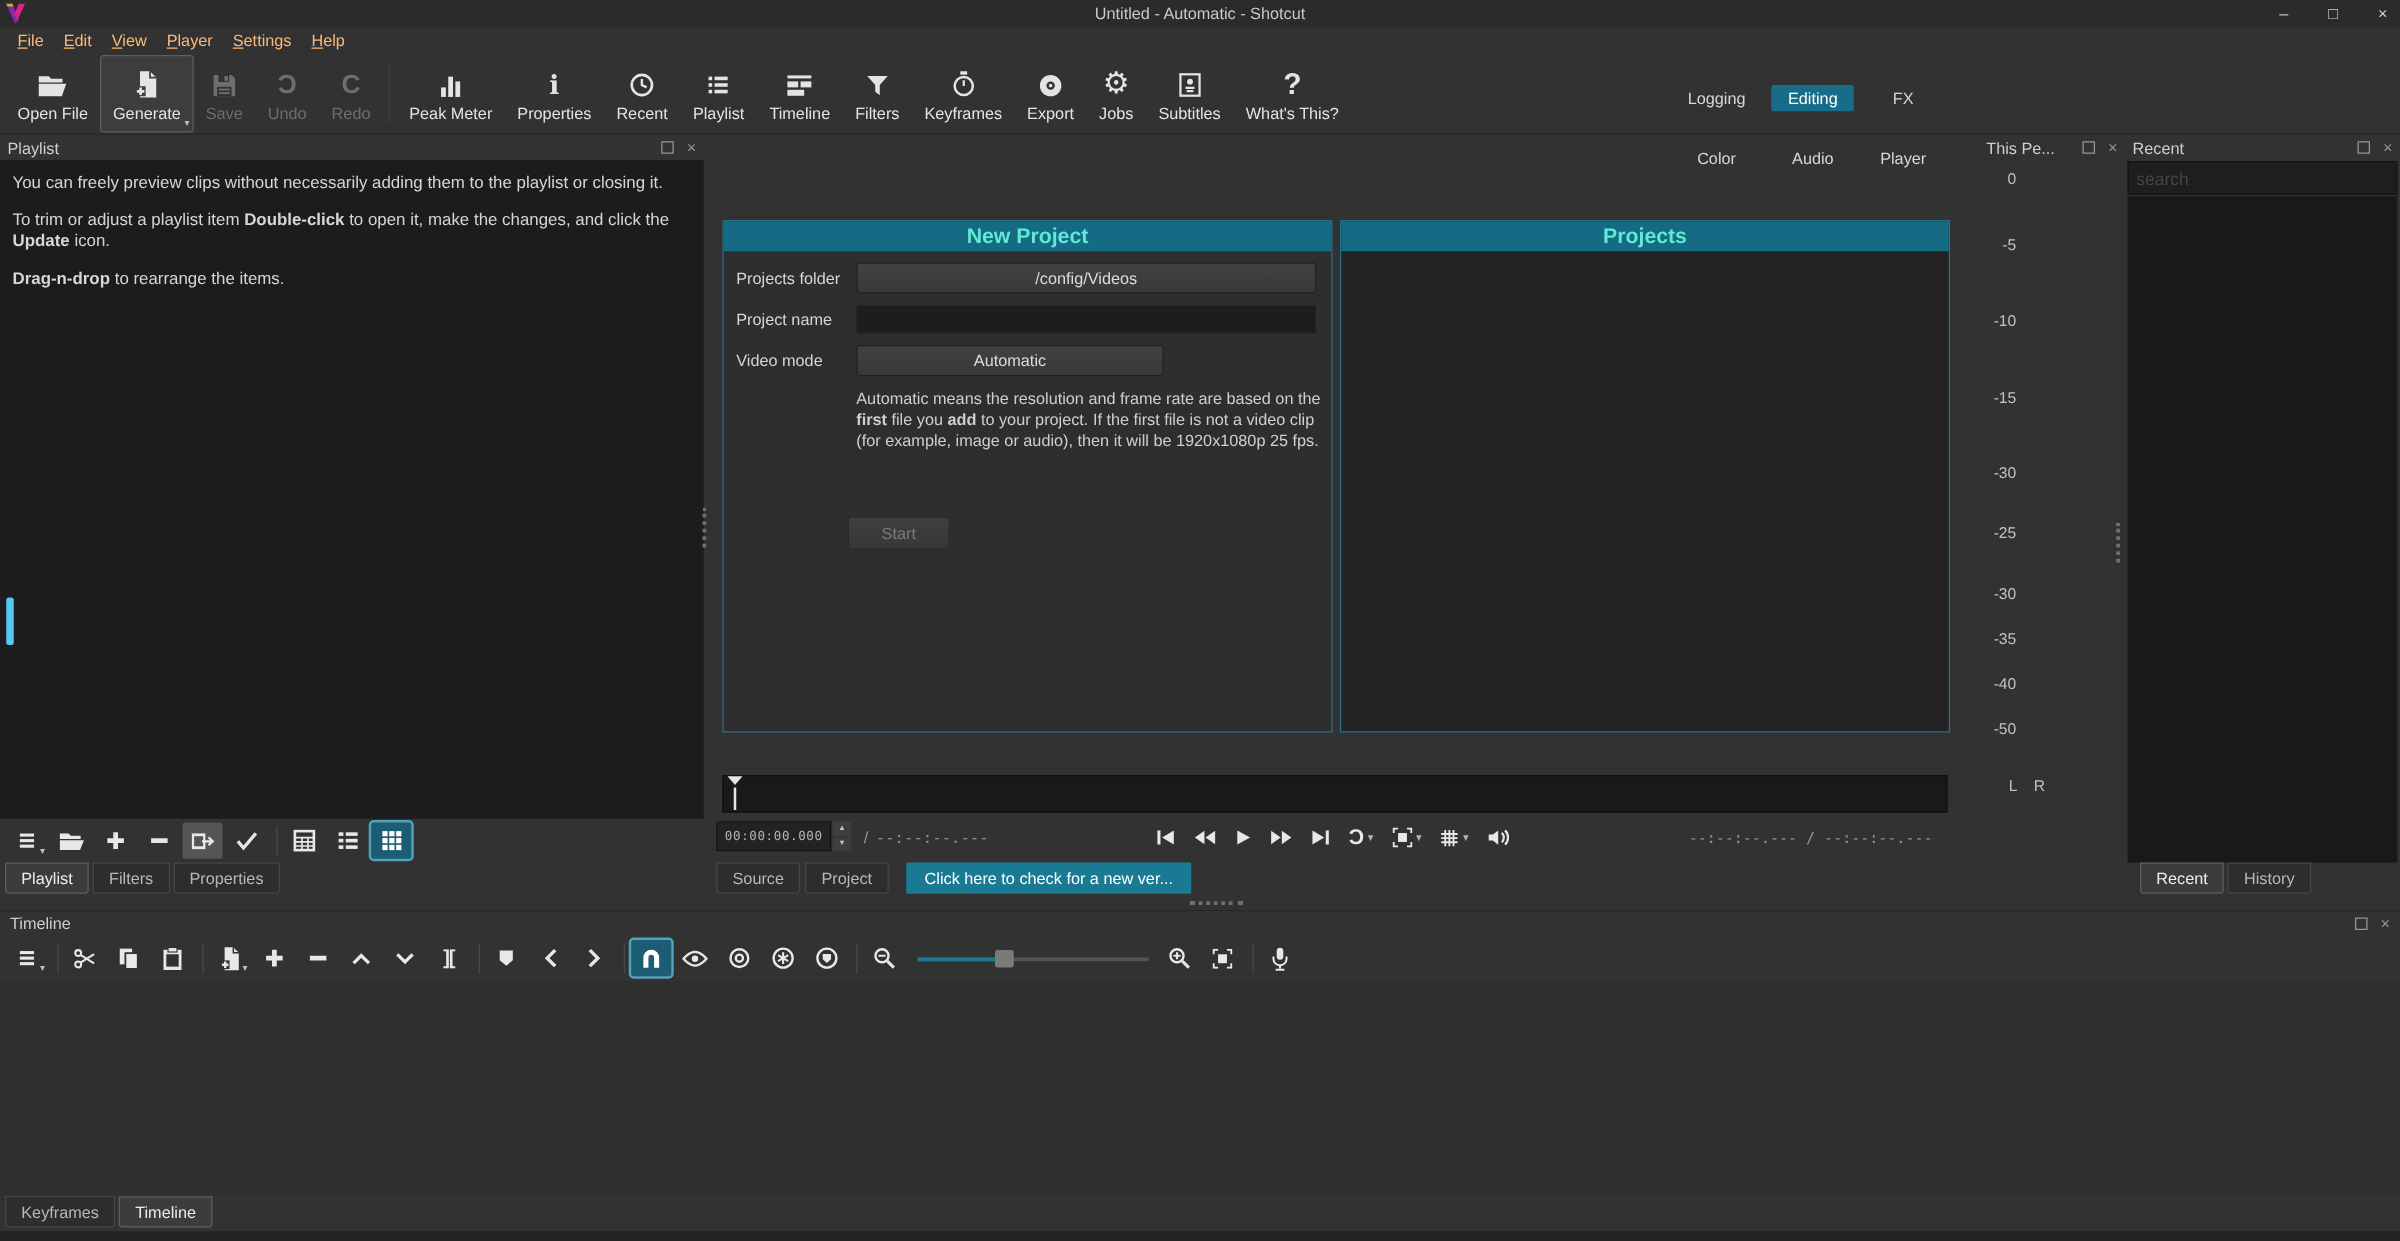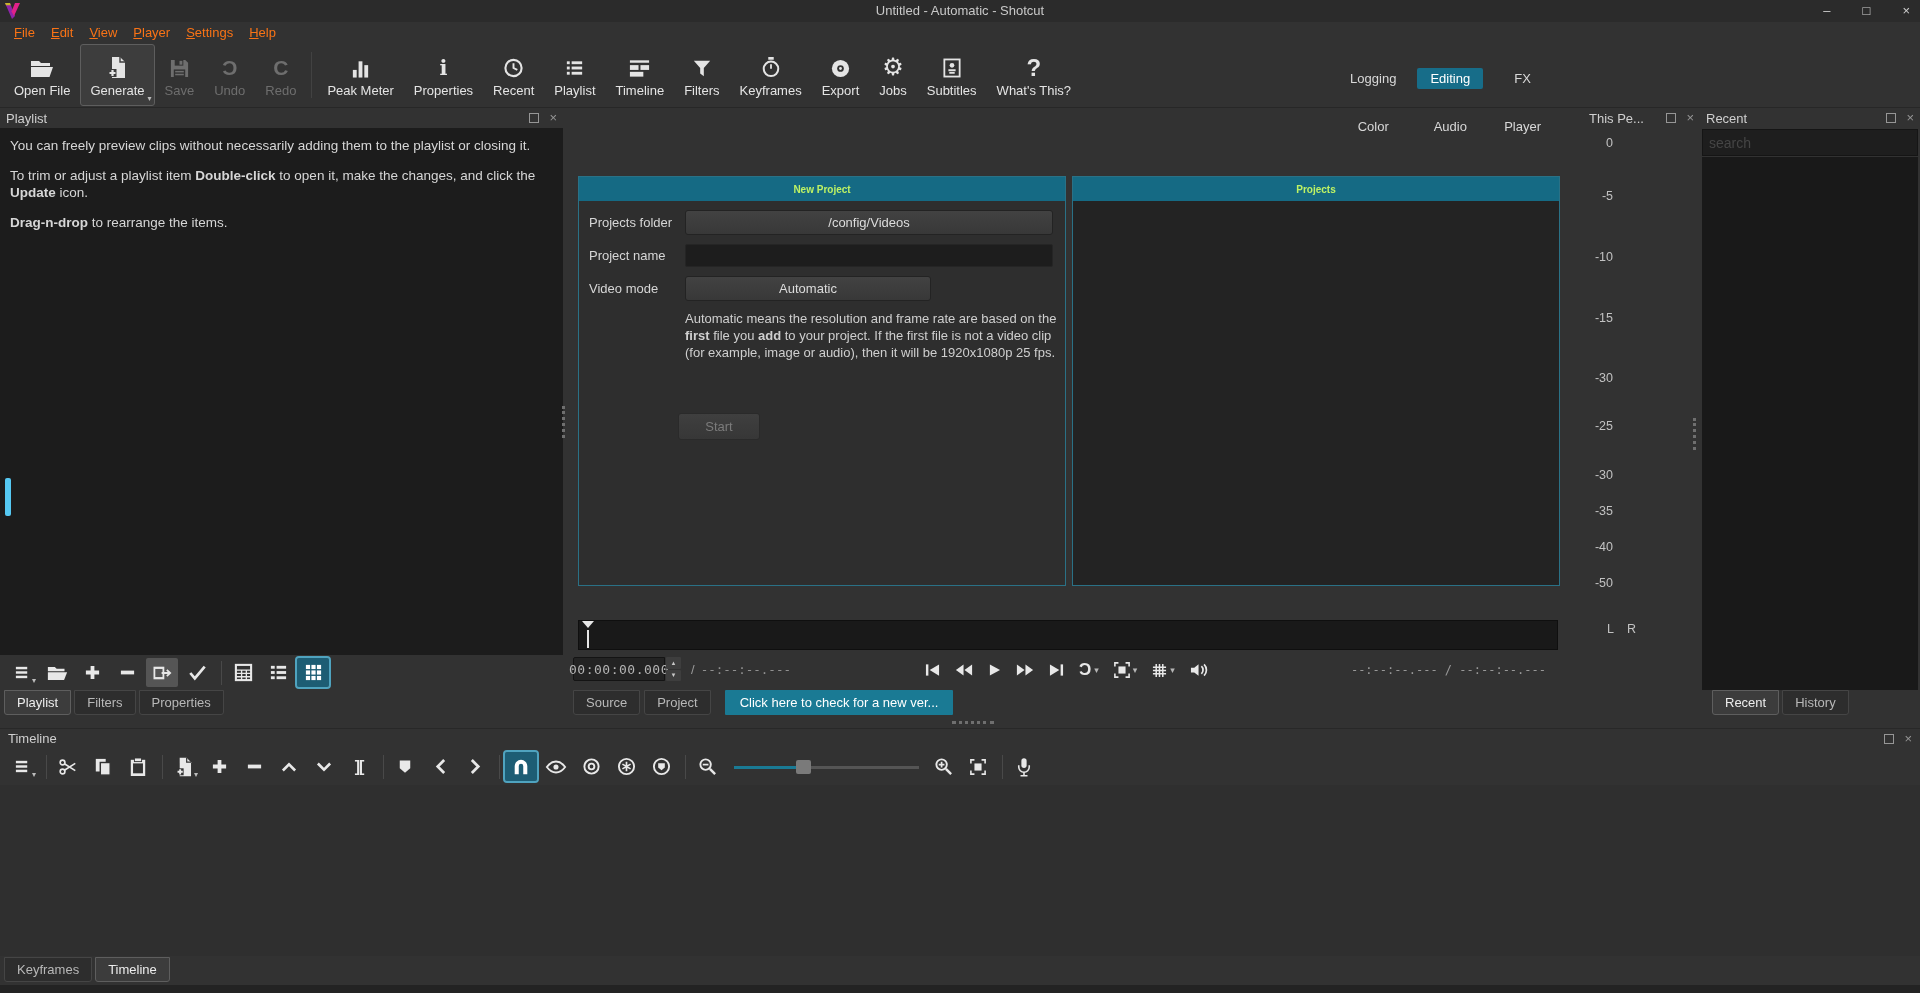--- a/index.html
+++ b/index.html
@@ -7,21 +7,21 @@
        font-family:"Liberation Sans",sans-serif;color:#dcdcdc;font-size:13px;overflow:hidden;}
   svg{display:block;}
   
   .titlebar{position:absolute;top:0;left:0;right:0;height:22px;background:#2b2b2b;}
   .logo{position:absolute;left:4px;top:2px;width:18px;height:18px;}
   .tb-title{position:absolute;left:0;right:0;top:3px;text-align:center;color:#c9c9c9;font-size:13px;}
   .winbtns{position:absolute;right:10px;top:0;height:22px;display:flex;gap:32px;align-items:center;color:#cfcfcf;font-size:13px;}
   .winbtn{cursor:default;line-height:22px;}
   
   .menubar{position:absolute;top:22px;left:0;right:0;height:20px;display:flex;align-items:center;padding-left:6px;}
-  .menu-item{display:inline-block;padding:2px 8px;color:#f97316;}
+  .menu-item{display:inline-block;padding:2px 8px;color:#fdba74;}
   .menu-item::first-letter{text-decoration:underline;}
   
   .toolbar{position:absolute;top:42px;left:0;right:0;height:65px;border-bottom:1px solid #272727;display:flex;align-items:center;padding-left:4px;}
   .tbtn{position:relative;display:flex;flex-direction:column;align-items:center;justify-content:center;gap:4px;padding:3px 9px;height:54px;color:#e4e4e4;border:1px solid transparent;border-radius:3px;}
   .tbtn .ticon{height:27px;display:flex;align-items:flex-end;justify-content:center;}
   .tbtn .tlabel{font-size:13px;white-space:nowrap;}
   .tbtn.disabled{color:#6e6e6e;}
   .tbtn.checked{background:#3d3d3d;border:1px solid #5e5e5e;}
   .tsep{width:1px;height:46px;background:#424242;margin:0 5px;}
   .glyph{font-weight:bold;font-size:21px;line-height:22px;}
@@ -47,34 +47,34 @@
   .drop-indicator{position:absolute;left:5px;top:350px;width:6px;height:38px;background:#56c8f2;border-radius:2px;}
   .pl-toolbar{position:absolute;top:547px;left:0;width:563px;height:35px;display:flex;align-items:center;padding-left:6px;box-sizing:border-box;}
   .ibtn{position:relative;width:32px;height:29px;display:flex;align-items:center;justify-content:center;color:#e8e8e8;border-radius:2px;margin-right:3px;}
   .ibtn.lightbg{background:#555555;}
   .ibtn.sel-teal{background:#1d5d74;outline:2px solid #4fa3bf;}
   .pl-tabs{position:absolute;top:582px;left:4px;display:flex;gap:3px;}
   
   .np-panel,.proj-panel{position:absolute;top:68px;width:486px;height:408px;border:1px solid #2a7186;}
   .np-panel{left:578px;background:#2e2e2e;}
   .proj-panel{left:1072px;background:#232323;}
-  .panel-teal-head{height:24px;background:#156a84;color:#bef264;font-weight:bold;display:flex;align-items:center;justify-content:center;font-size:10px;}
+  .panel-teal-head{height:24px;background:#156a84;color:#5eead4;font-weight:bold;display:flex;align-items:center;justify-content:center;font-size:17px;}
   .fr{display:flex;align-items:center;margin:9px 12px 0 10px;gap:10px;}
   .fr .flabel{flex:0 0 86px;text-align:left;color:#d6d6d6;}
   .btn-field{flex:1;height:23px;background:linear-gradient(#424242,#383838);border:1px solid #232323;border-radius:3px;display:flex;align-items:center;justify-content:center;color:#dcdcdc;}
   .input-field{flex:1;height:21px;background:#1d1d1d;border:1px solid #252525;border-radius:2px;}
   .vm-btn{flex:0 0 244px;}
   .np-desc{margin:10px 14px 0 106px;color:#cfcfcf;font-size:13px;line-height:1.3;width:372px;}
   .start-btn{position:absolute;left:99px;top:236px;width:80px;height:25px;background:linear-gradient(#3f3f3f,#373737);border:1px solid #2a2a2a;border-radius:3px;color:#7b7b7b;display:flex;align-items:center;justify-content:center;}
   .seekbar{position:absolute;left:578px;top:512px;width:980px;height:30px;background:#191919;border:1px solid #0f0f0f;box-sizing:border-box;}
   .playhead-tri{position:absolute;left:3px;top:0;width:0;height:0;border-left:6px solid transparent;border-right:6px solid transparent;border-top:7px solid #e6e6e6;}
   .playhead-line{position:absolute;left:8px;top:9px;width:2px;height:18px;background:#e6e6e6;}
   .controls{position:absolute;left:565px;top:546px;width:1017px;height:32px;}
   .timecode{position:absolute;left:8px;top:3px;display:flex;align-items:center;}
-  .tc-box{width:90px;height:22px;background:#232323;border:1px solid #141414;border-radius:2px 0 0 2px;color:#b4b4b4;font-family:"DejaVu Sans Mono",monospace;font-size:13px;display:flex;align-items:center;justify-content:center;letter-spacing:0.5px;}
+  .tc-box{width:90px;height:22px;background:#232323;border:1px solid #141414;border-radius:2px 0 0 2px;color:#b4b4b4;font-family:"DejaVu Sans Mono",monospace;font-size:10px;display:flex;align-items:center;justify-content:center;letter-spacing:0.5px;}
   .tc-spin{width:15px;height:24px;display:flex;flex-direction:column;gap:1px;margin-left:1px;}
   .tc-spin .sp{flex:1;background:#3e3e3e;border-radius:1px;font-size:6px;color:#c8c8c8;display:flex;align-items:center;justify-content:center;}
   .tc-sep{margin:0 6px 0 10px;color:#9a9a9a;}
   .tc-total{color:#909090;font-family:"DejaVu Sans Mono",monospace;font-size:12.5px;}
   .transport{position:absolute;left:360px;top:0;height:32px;display:flex;align-items:center;gap:15px;color:#e8e8e8;}
   .pbtn{display:flex;align-items:center;justify-content:center;}
   .caret{font-size:9px;color:#b5b5b5;margin-left:3px;}
   .loop-glyph{font-weight:bold;font-size:17px;}
   .right-dur{position:absolute;right:36px;top:9px;color:#989898;font-family:"DejaVu Sans Mono",monospace;font-size:12px;}
   .center-tabs{position:absolute;left:573px;top:582px;display:flex;gap:4px;align-items:flex-start;}

